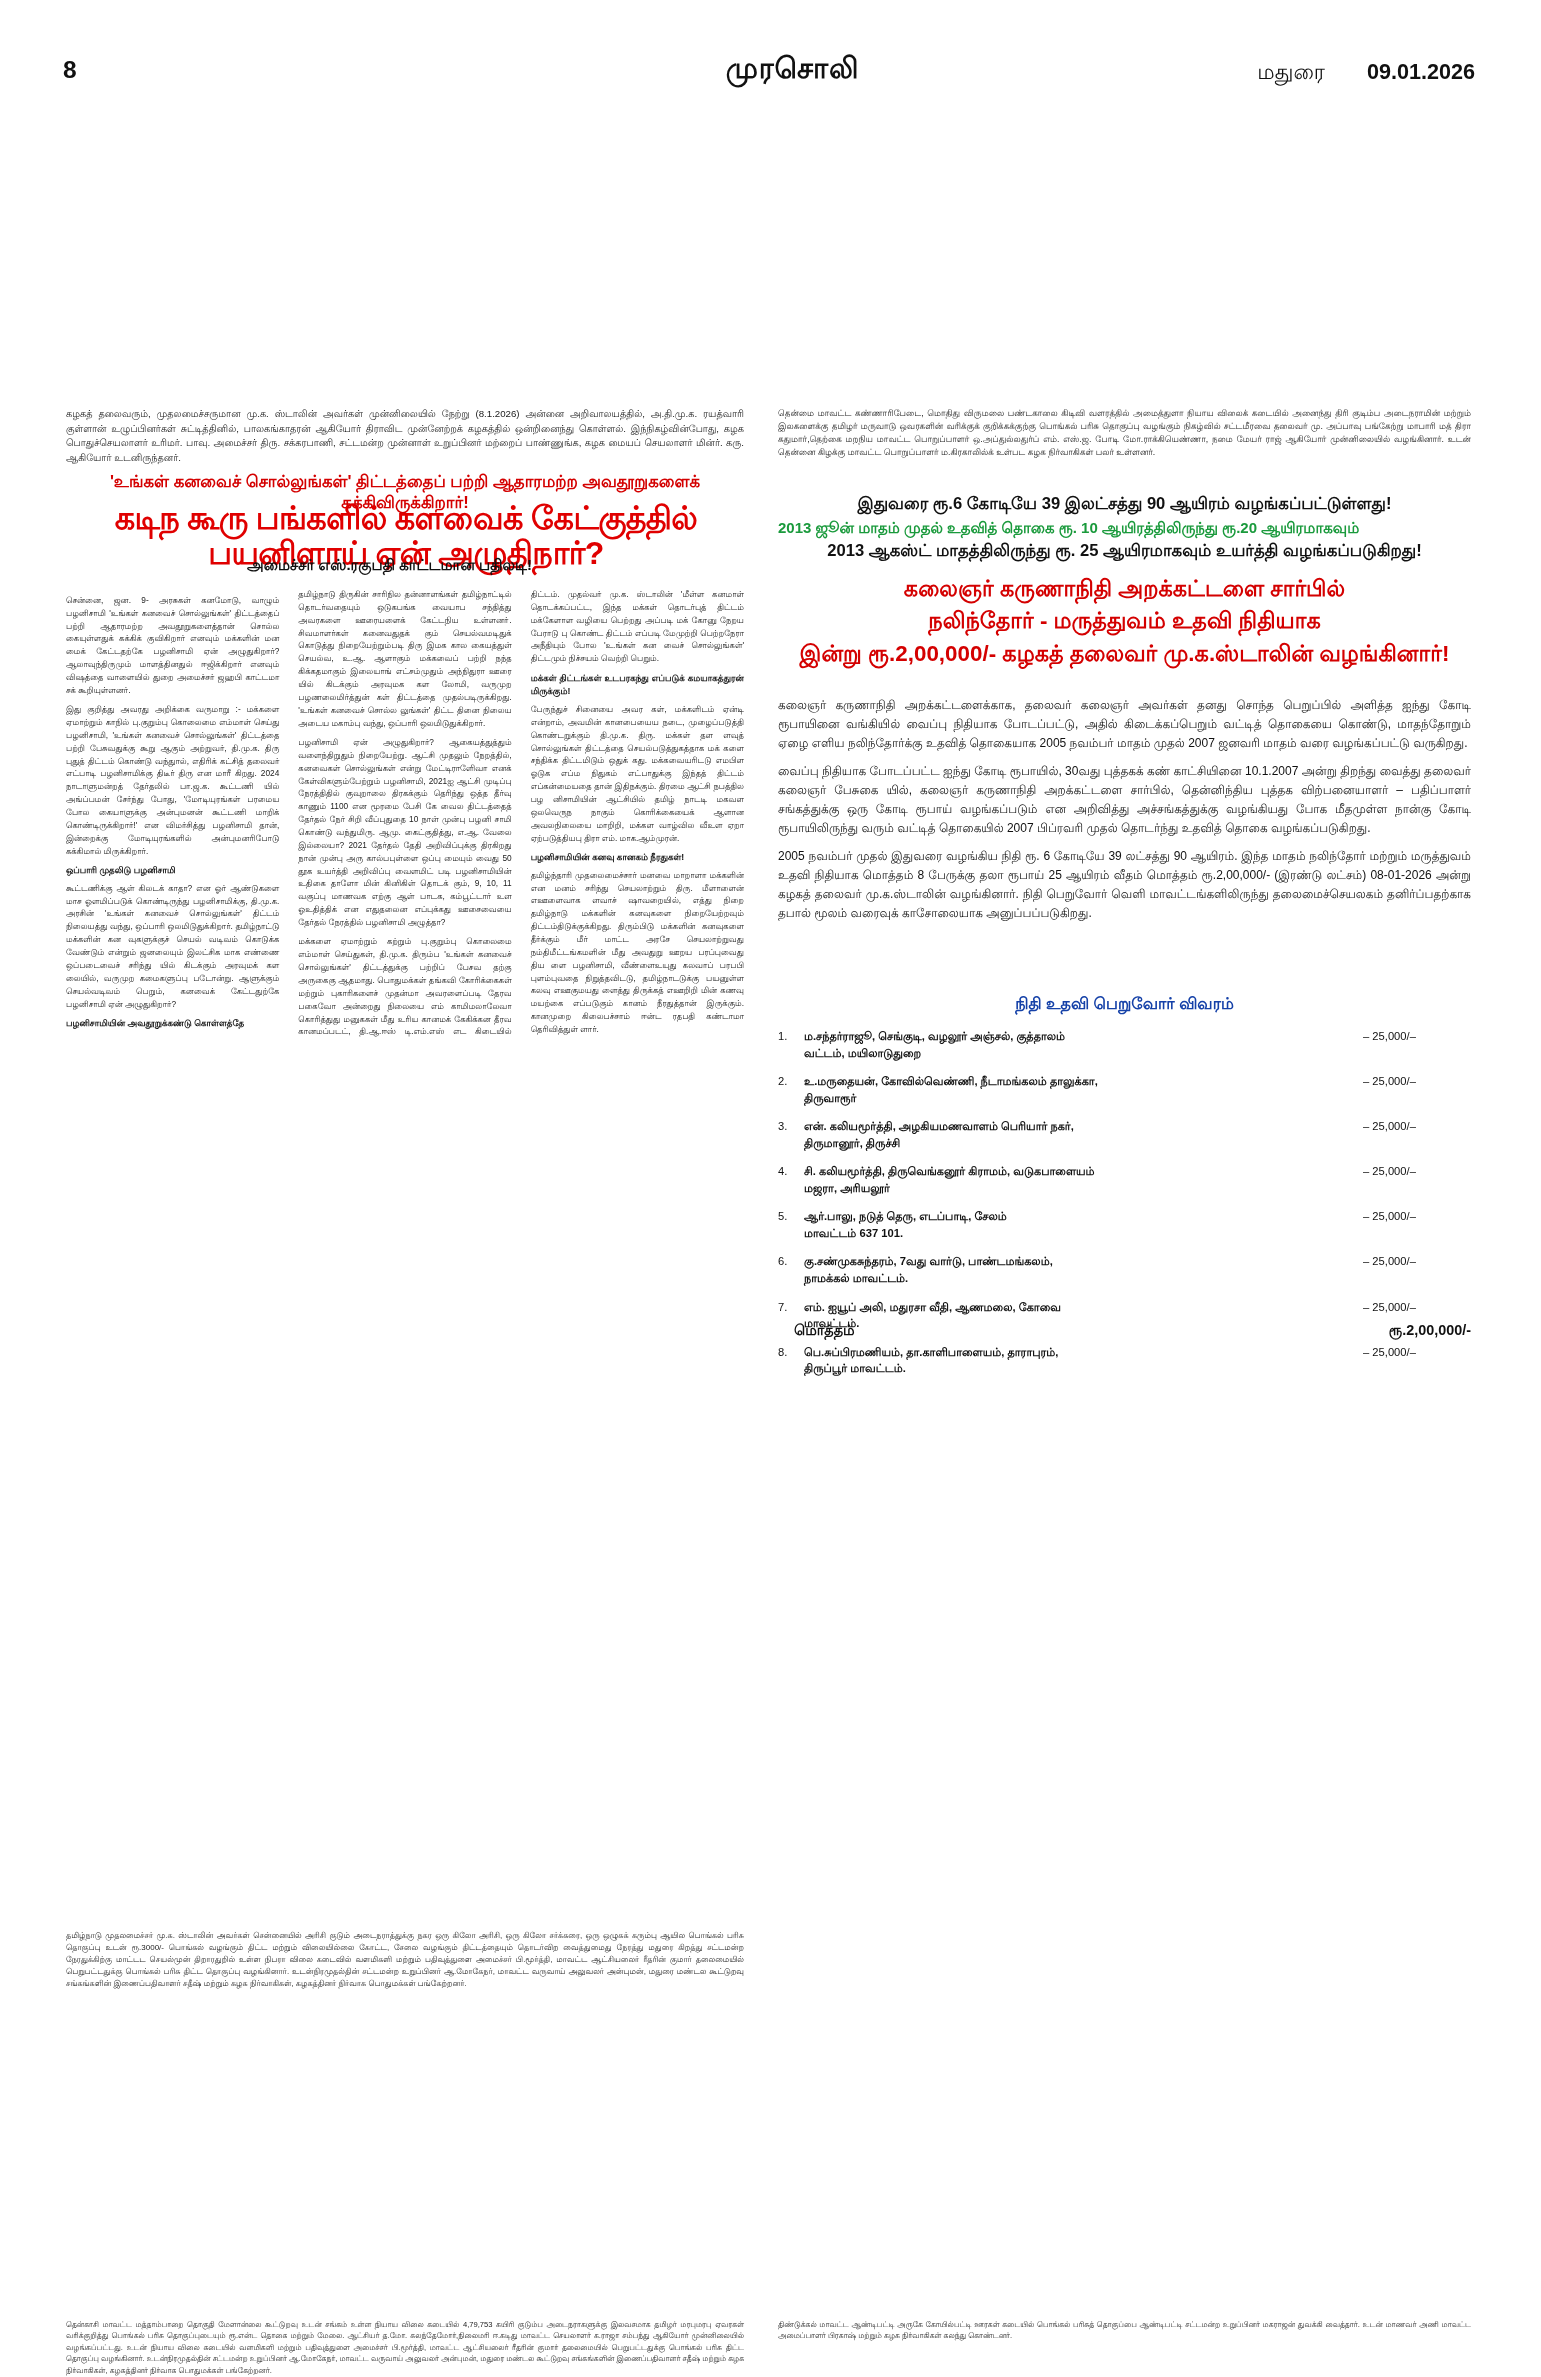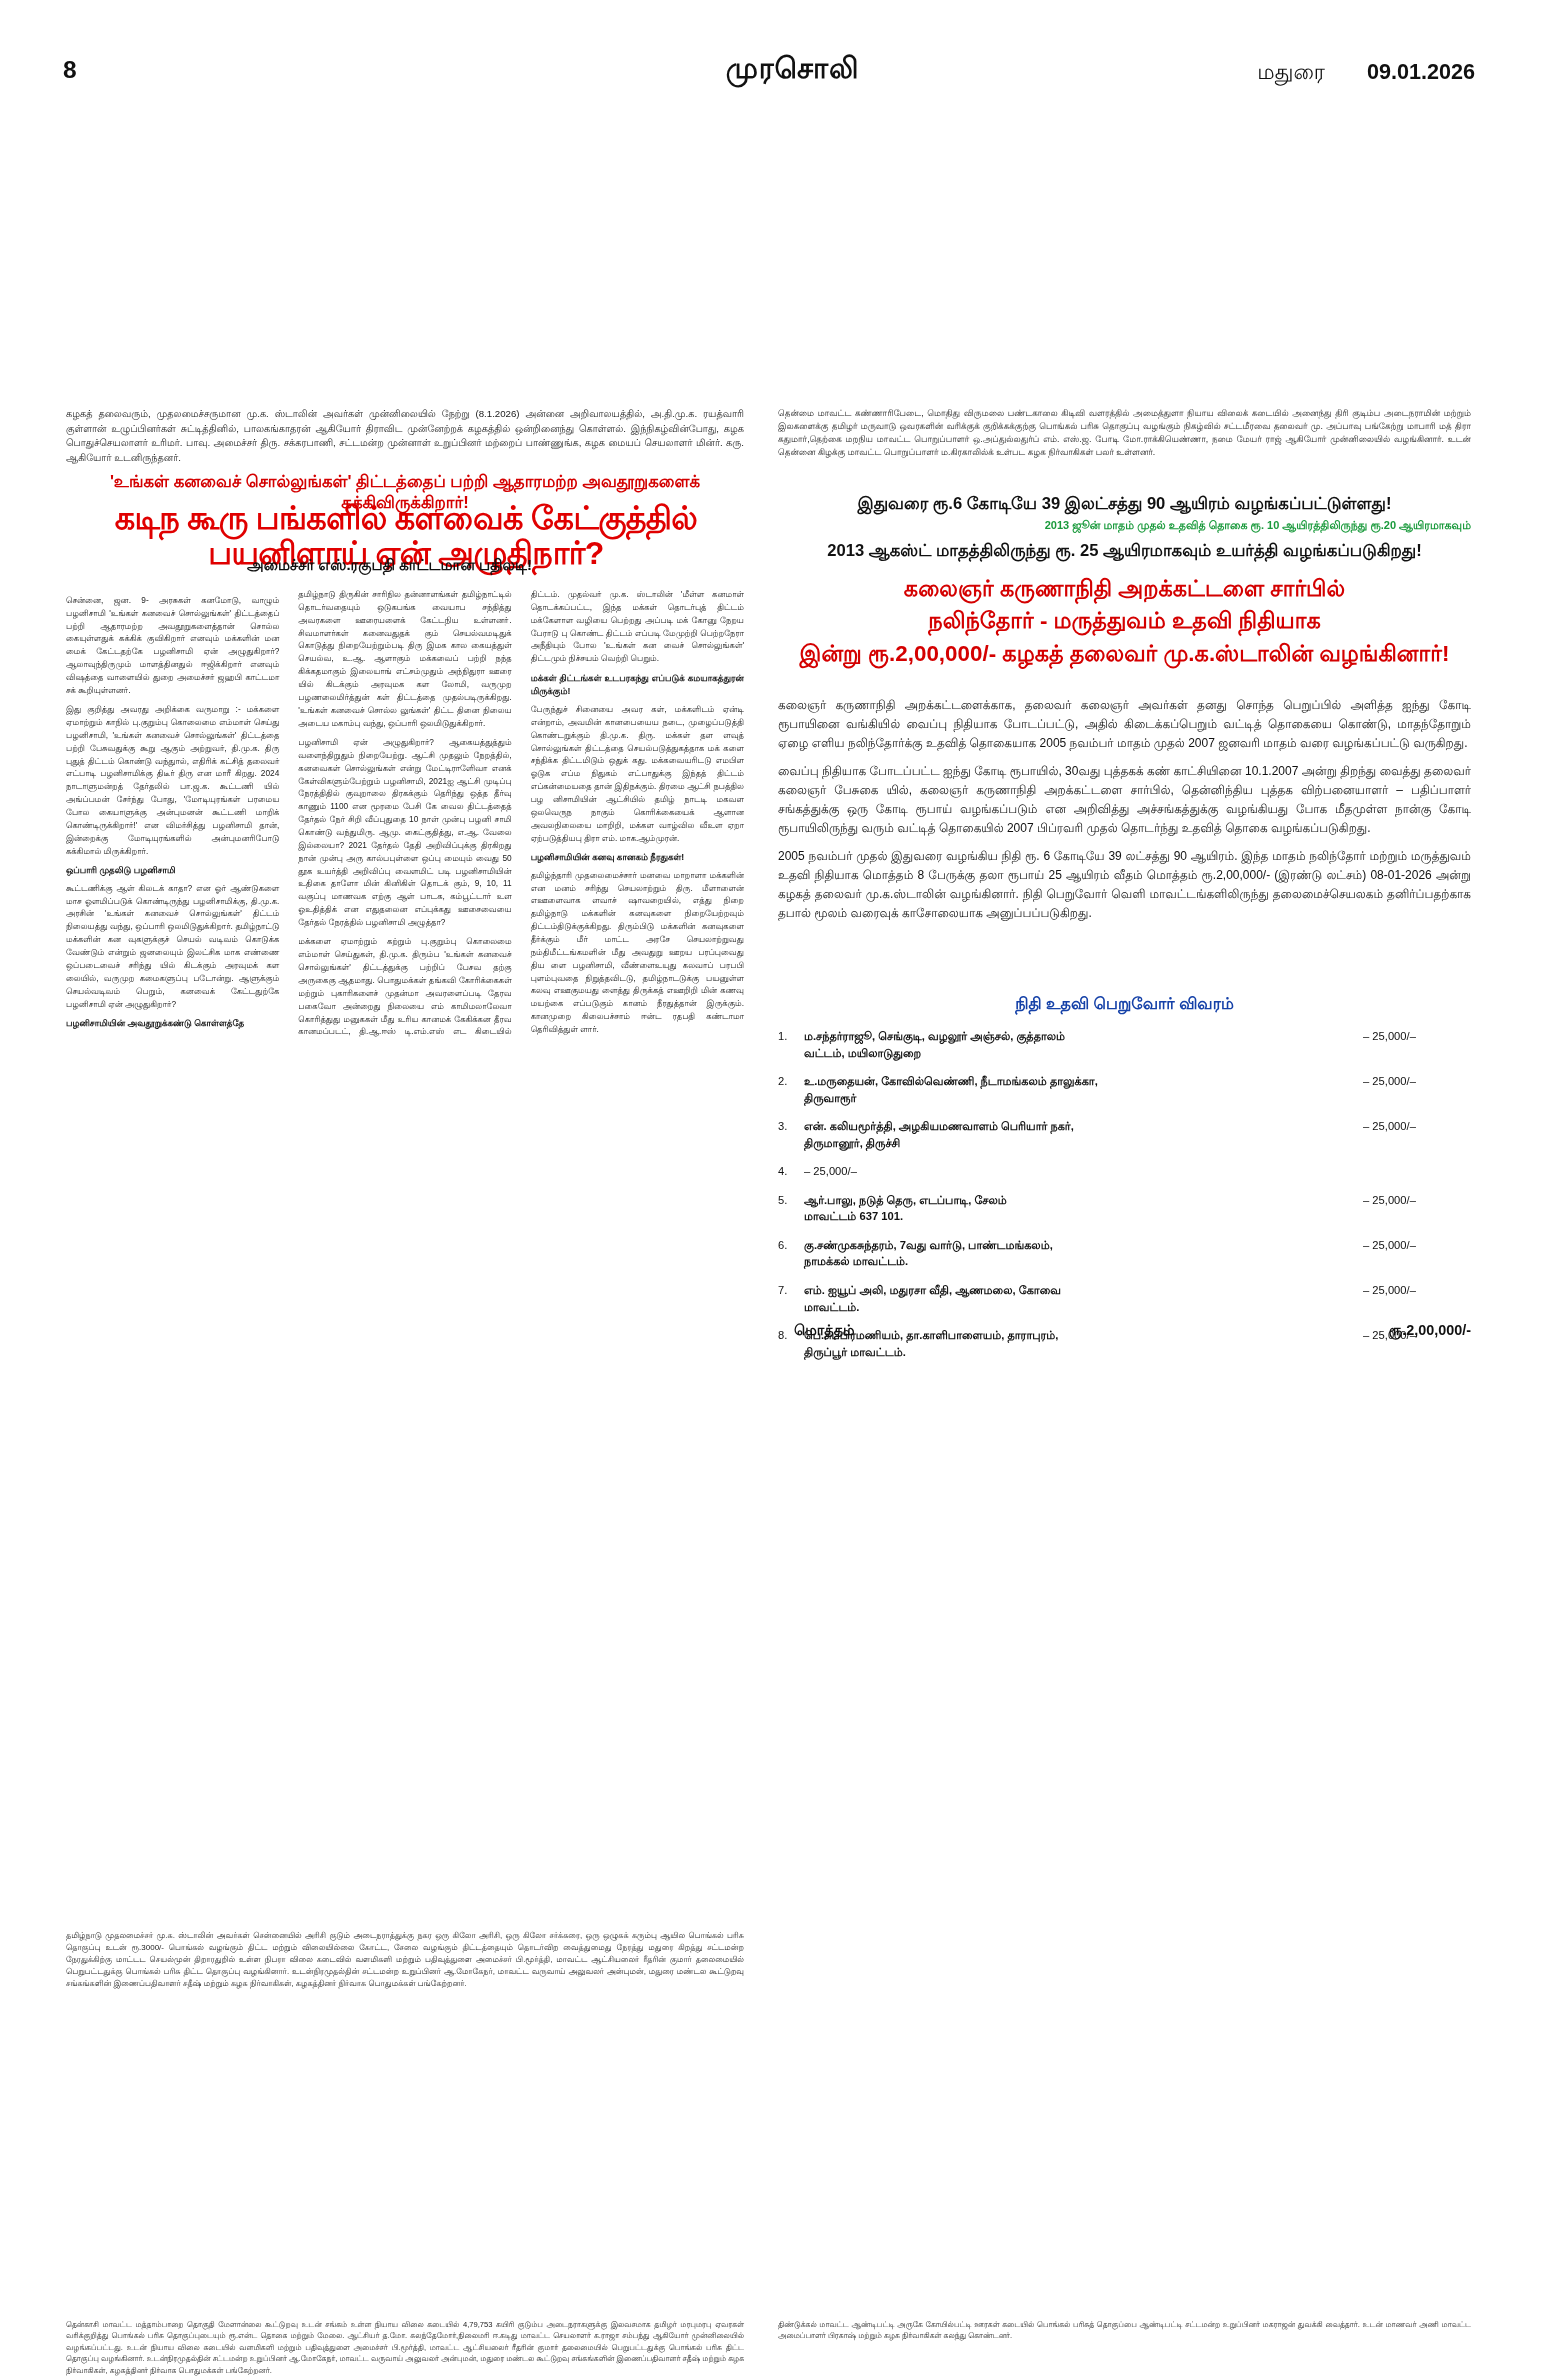--- a/index.html
+++ b/index.html
@@ -65,21 +65,21 @@
   .right-top{
     position:absolute;left:778px;top:281px;width:693px;
     font-size:8.7px;line-height:1.5;color:#1b1b1b;text-align:justify;
   }
   .r-line1{
     position:absolute;left:778px;top:368px;width:693px;
     font-size:16.6px;font-weight:bold;color:#111;text-align:center;
   }
   .r-line2{
     position:absolute;left:778px;top:393px;width:693px;
-    font-size:11px;font-weight:bold;color:#1a9a3c;text-align:right;
+    font-size:15px;font-weight:bold;color:#1a9a3c;text-align:left;
   }
   .r-line3{
     position:absolute;left:778px;top:415px;width:693px;
     font-size:16.6px;font-weight:bold;color:#111;text-align:center;
   }
   .r-big{
     position:absolute;left:778px;top:447px;width:693px;
     font-size:22.4px;font-weight:bold;color:#d40000;text-align:center;line-height:1.45;
   }
   .right-body{
@@ -173,20 +173,22 @@
         <div class="donor-amt">– 25,000/–</div>
       </div>
       <div class="donor-row">
         <div class="donor-num">3.</div>
         <div class="donor-name" style="white-space:pre-line;">என். கலியமூர்த்தி, அழகியமணவாளம் பெரியார் நகர்,
 திருமானூர், திருச்சி</div>
         <div class="donor-amt">– 25,000/–</div>
       </div>
       <div class="donor-row">
         <div class="donor-num">4.</div>
+        <div class="donor-name" style="white-space:pre-line;">சி. கலியமூர்த்தி, திருவெங்கனூர் கிராமம், வடுகபாளையம்
+மஜரா, அரியலூர்</div>
         <div class="donor-amt">– 25,000/–</div>
       </div>
       <div class="donor-row">
         <div class="donor-num">5.</div>
         <div class="donor-name" style="white-space:pre-line;">ஆர்.பாலு, நடுத் தெரு, எடப்பாடி, சேலம்
 மாவட்டம் 637 101.</div>
         <div class="donor-amt">– 25,000/–</div>
       </div>
       <div class="donor-row">
         <div class="donor-num">6.</div>

